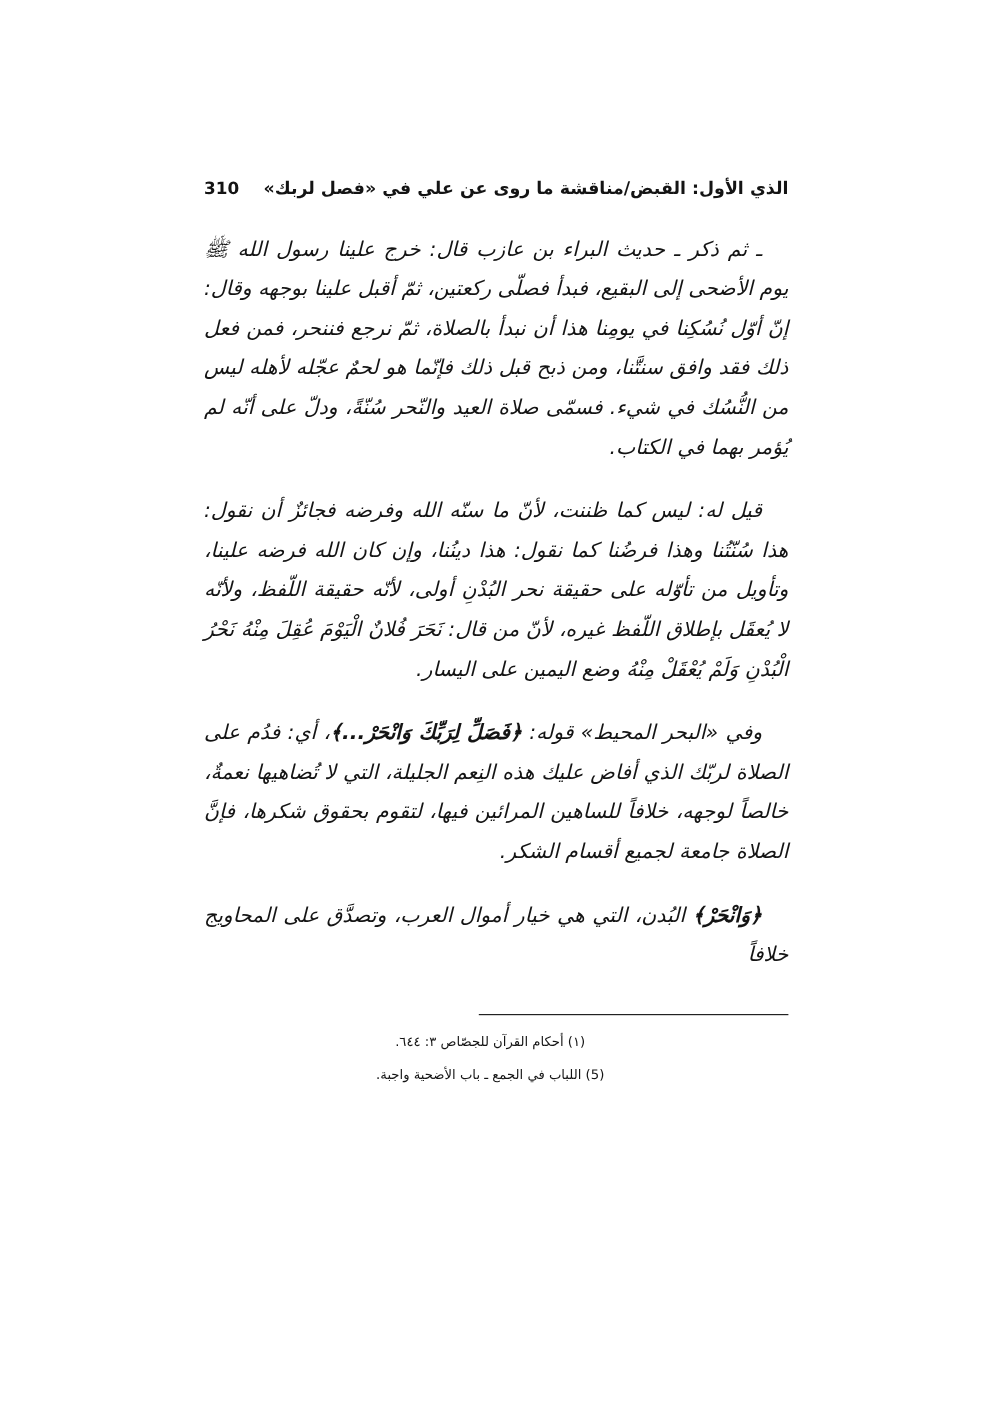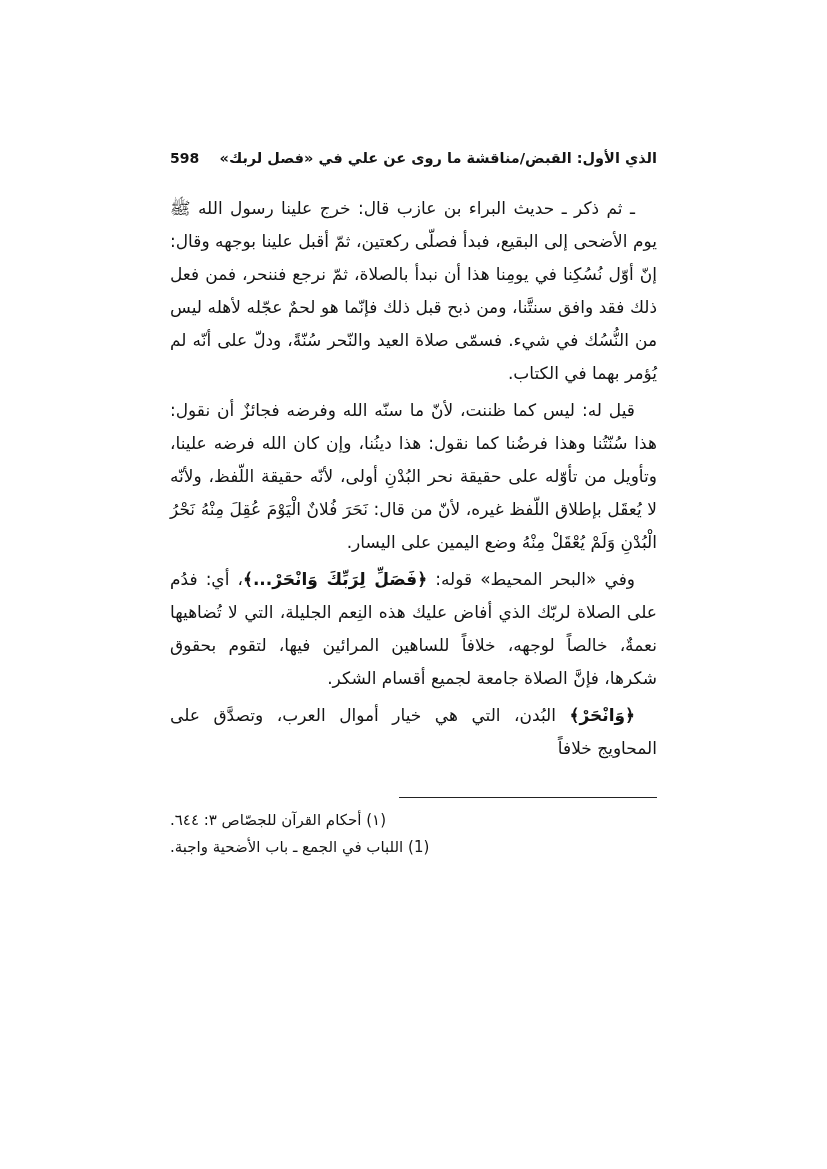--- a/index.html
+++ b/index.html
@@ -29,69 +29,70 @@
   }
   .page-header .page-number {
     font-weight: bold;
     font-size: 14px;
   }
   .page-body {
     font-size: 17px;
     line-height: 33px;
     text-align: justify;
     text-justify: inter-word;
+    font-style: italic;
   }
   .page-body p {
     margin: 0;
     text-indent: 22px;
   }
   .page-body p + p {
-    margin-top: 4px;
+    margin-top: 20px;
   }
   .page-body sup {
     font-size: 11px;
     line-height: 0;
     vertical-align: super;
   }
   .page-body b {
     font-weight: bold;
   }
   .footnotes {
     margin-top: 32px;
-    font-size: 15px;
+    font-size: 11px;
     line-height: 27px;
-    text-align: left;
+    text-align: center;
   }
   .footnote-rule {
     width: 258px;
     height: 1px;
     background: #222222;
     margin-bottom: 9px;
   }
   .footnotes p {
     margin: 0;
     text-indent: 10px;
   }
 </style>
 </head>
 <body>
 
 <div class="page">
 
   <div class="page-header">
     <span class="header-title">الذي الأول: القبض/مناقشة ما روى عن علي في «فصل لربك»</span>
-    <span class="page-number">598</span>
+    <span class="page-number">310</span>
   </div>
 
   <div class="page-body">
     <p>ـ ثم ذكر ـ حديث البراء بن عازب قال: خرج علينا رسول الله ﷺ يوم الأضحى إلى البقيع، فبدأ فصلّى ركعتين، ثمّ أقبل علينا بوجهه وقال: إنّ أوّل نُسُكِنا في يومِنا هذا أن نبدأ بالصلاة، ثمّ نرجع فننحر، فمن فعل ذلك فقد وافق سنتَّنا، ومن ذبح قبل ذلك فإنّما هو لحمٌ عجّله لأهله ليس من النُّسُك في شيء. فسمّى صلاة العيد والنّحر سُنّةً، ودلّ على أنّه لم يُؤمر بهما في الكتاب.</p>
     <p>قيل له: ليس كما ظننت، لأنّ ما سنّه الله وفرضه فجائزٌ أن نقول: هذا سُنّتُنا وهذا فرضُنا كما نقول: هذا دينُنا، وإن كان الله فرضه علينا، وتأويل من تأوّله على حقيقة نحر البُدْنِ أولى، لأنّه حقيقة اللّفظ، ولأنّه لا يُعقَل بإطلاق اللّفظ غيره، لأنّ من قال: نَحَرَ فُلانٌ الْيَوْمَ عُقِلَ مِنْهُ نَحْرُ الْبُدْنِ وَلَمْ يُعْقَلْ مِنْهُ وضع اليمين على اليسار.</p>
     <p>وفي «البحر المحيط» قوله: <b>﴿فَصَلِّ لِرَبِّكَ وَانْحَرْ...﴾</b>، أي: فدُم على الصلاة لربّك الذي أفاض عليك هذه النِعم الجليلة، التي لا تُضاهيها نعمةٌ، خالصاً لوجهه، خلافاً للساهين المرائين فيها، لتقوم بحقوق شكرها، فإنَّ الصلاة جامعة لجميع أقسام الشكر.</p>
     <p><b>﴿وَانْحَرْ﴾</b> البُدن، التي هي خيار أموال العرب، وتصدَّق على المحاويج خلافاً</p>
   </div>
 
   <div class="footnotes">
     <div class="footnote-rule"></div>
     <p>(١) أحكام القرآن للجصّاص ٣: ٦٤٤.</p>
-    <p>(1) اللباب في الجمع ـ باب الأضحية واجبة.</p>
+    <p>(5) اللباب في الجمع ـ باب الأضحية واجبة.</p>
   </div>
 
 </div>
 
 </body></html>

